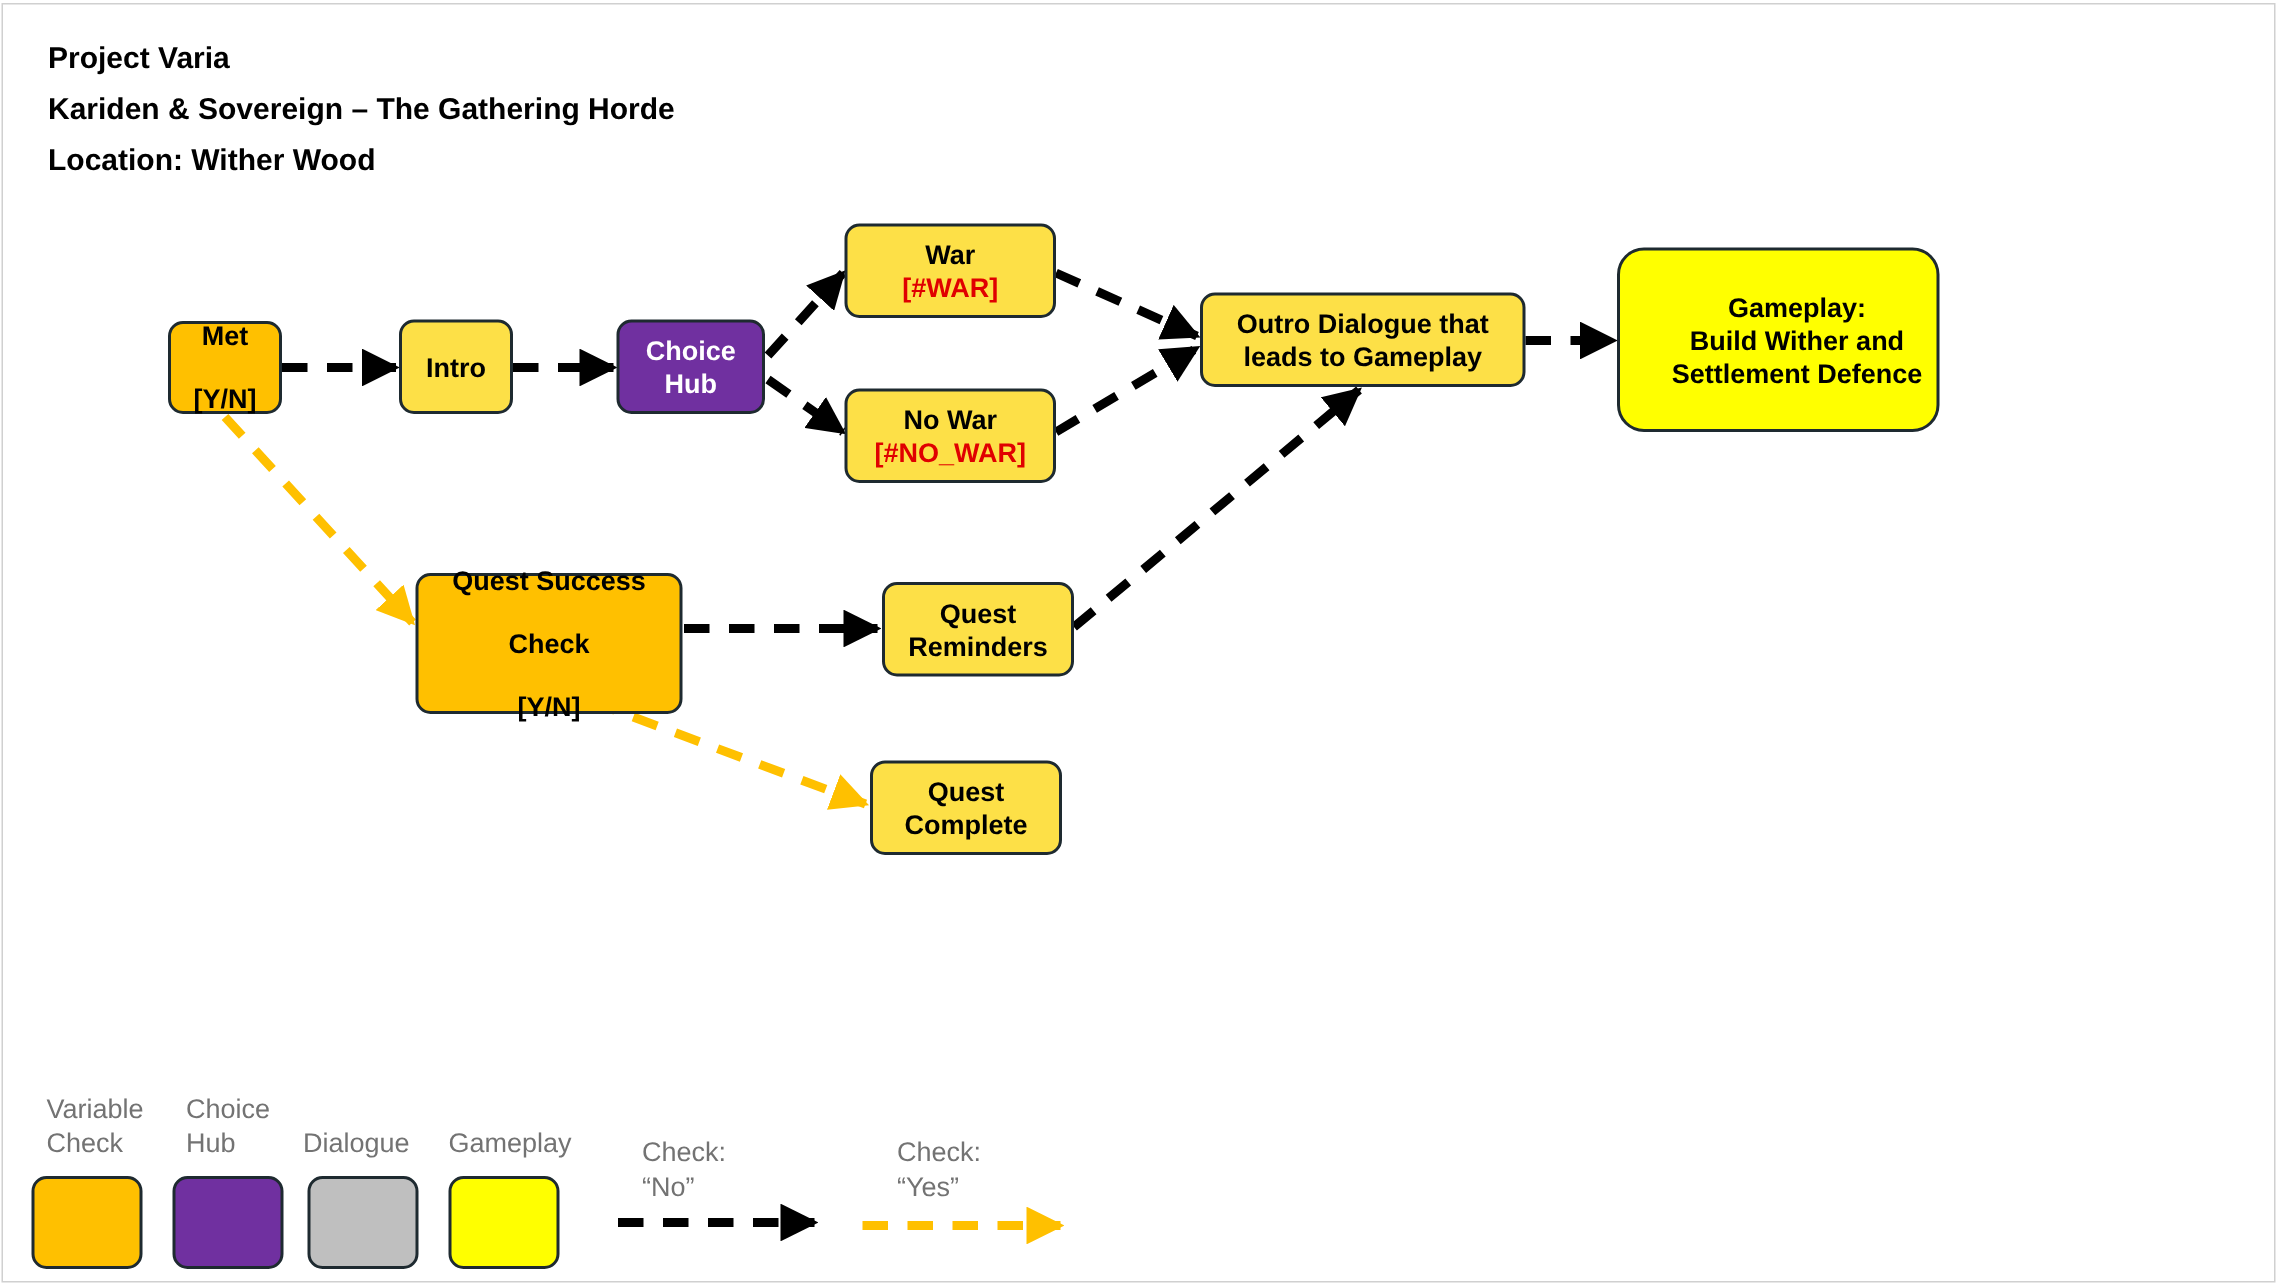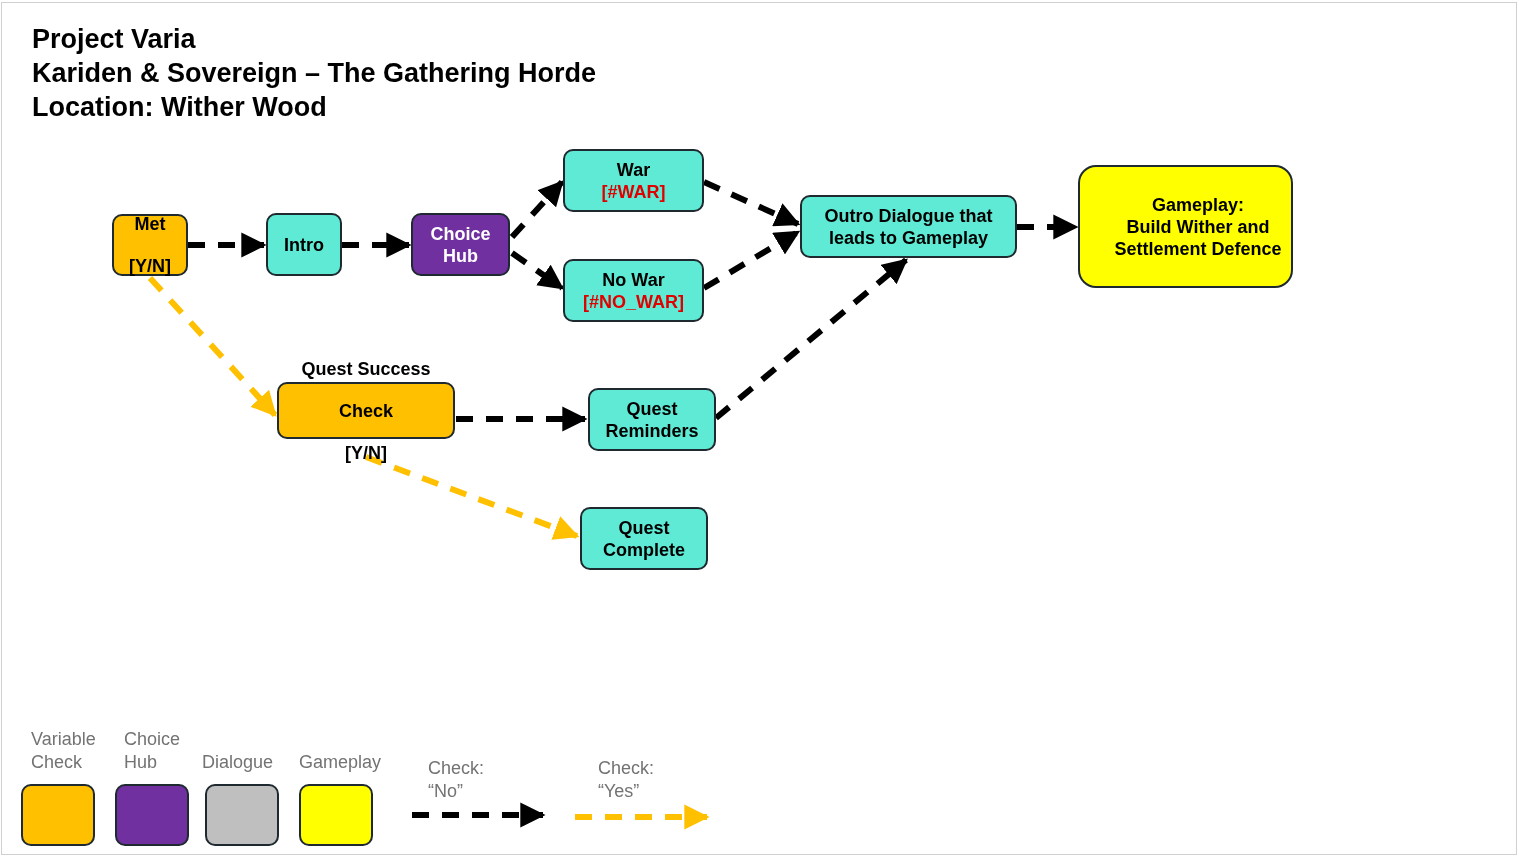--- a/index.html
+++ b/index.html
@@ -1,24 +1,24 @@
 <!DOCTYPE html>
 <html><head>
 <meta charset="utf-8">
 <style>
   html, body { margin:0; padding:0; background:#ffffff; }
   body { width:1519px; height:858px; position:relative; overflow:hidden; font-family:"Liberation Sans", sans-serif; }
   .frame { position:absolute; left:1px; top:2px; width:1516px; height:853px; border:1px solid #d0d0d0; box-sizing:border-box; }
-  .title { position:absolute; left:32px; font-weight:bold; font-size:27px; color:#000; line-height:34px; white-space:nowrap; }
+  .title { position:absolute; left:32px; font-weight:bold; font-size:20px; color:#000; line-height:34px; white-space:nowrap; }
   .node { position:absolute; box-sizing:border-box; border:2.5px solid #1e2a30; border-radius:10px;
           display:flex; flex-direction:column; align-items:center; justify-content:center;
           font-weight:bold; font-size:18px; line-height:22px; text-align:center; color:#000; }
   .gold { background:#ffc000;gap:20px; }
   .purple { background:#7030a0; color:#ffffff; }
-  .gray { background:#5eead4; }
+  .gray { background:#fde047; }
   .yellow { background:#ffff00; border-radius:18px;padding-left:25px; }
   .red { color:#e00000; }
   svg.edges { position:absolute; left:0; top:0; }
   .leg-label { position:absolute; font-size:18px; line-height:23px; color:#737373; white-space:nowrap; }
   .swatch { position:absolute; top:784px; width:74px; height:62px; box-sizing:border-box; border:2.5px solid #1e2a30; border-radius:10px; }
 </style>
 </head>
 <body>
 
 <div class="frame"></div>
@@ -83,21 +83,21 @@
   <span>Outro Dialogue that</span>
   <span>leads to Gameplay</span>
 </div>
 
 <div class="node yellow" style="left:1078px; top:165px; width:215px; height:123px;">
   <span>Gameplay:</span>
   <span>Build Wither and</span>
   <span>Settlement Defence</span>
 </div>
 
-<div class="node gold" style="left:277px; top:382px; width:178px; height:57px;text-align:center;">
+<div class="node gold" style="left:277px; top:382px; width:178px; height:94px;text-align:center;">
   <span>Quest Success</span>
   <span>Check</span>
   <span>[Y/N]</span>
 </div>
 
 <div class="node gray" style="left:588px; top:388px; width:128px; height:63px;">
   <span>Quest</span>
   <span>Reminders</span>
 </div>
 

